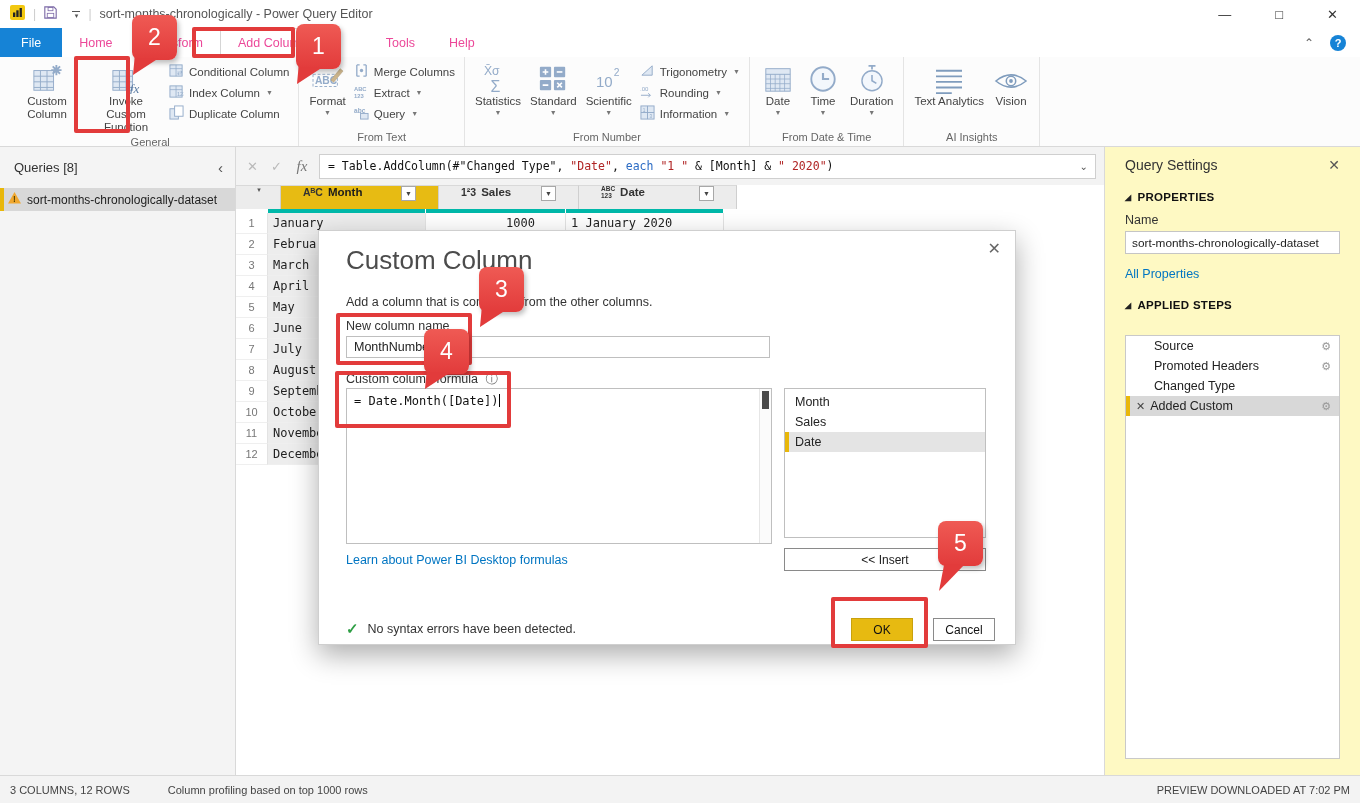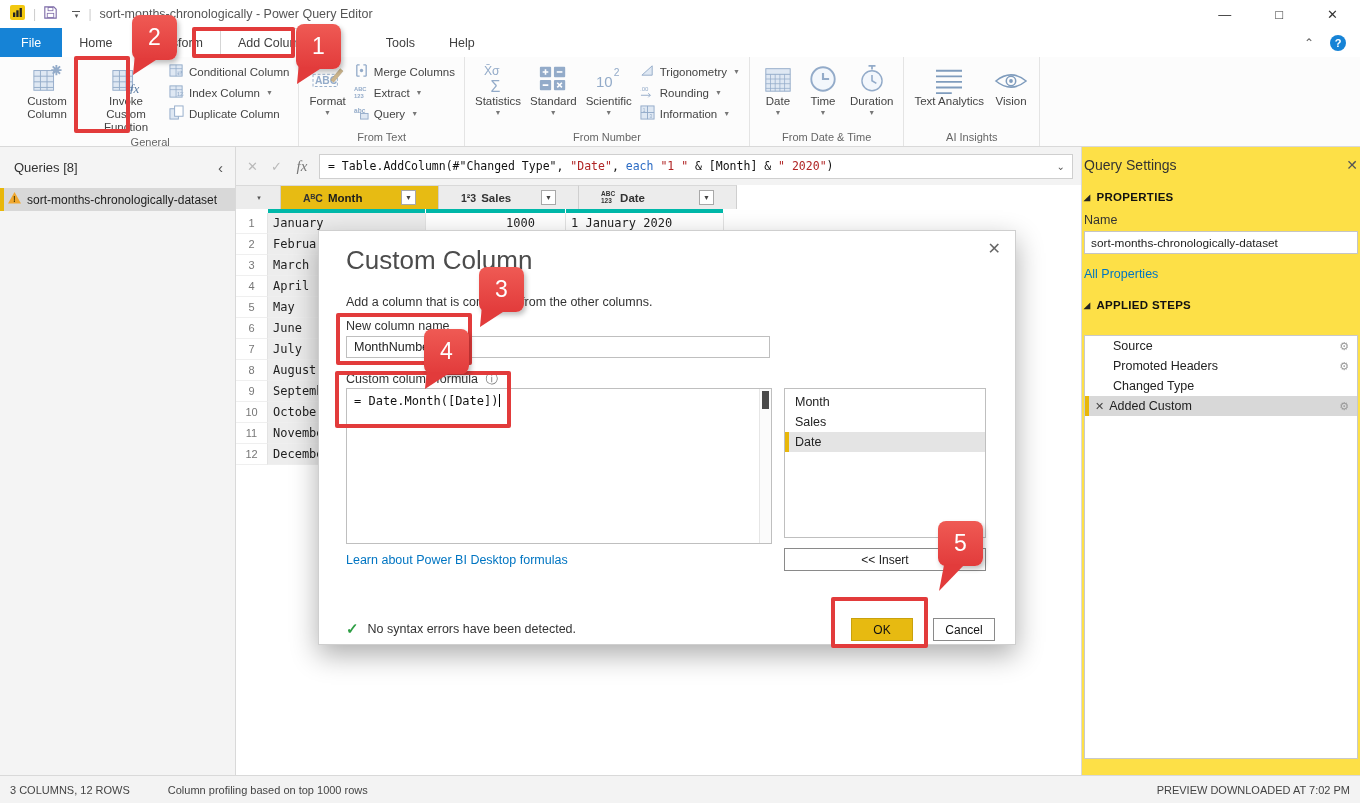--- a/index.html
+++ b/index.html
@@ -12,21 +12,21 @@
   #titlebar .sep { color: #ccc; margin: 0 8px; font-size: 12px; }
   #titlebar .qat-dd { display: inline-flex; flex-direction: column; align-items: center; color: #555; }
   #titlebar .qat-dd .bar { width: 8px; border-top: 1.5px solid #555; margin-bottom: 1px; }
   #titlebar .qat-dd .arr { font-size: 7px; line-height: 5px; }
   .win-controls { margin-left: auto; display: flex; align-items: center; gap: 44px; padding-right: 12px; color: #333; font-size: 13px; }
   .win-controls span { cursor: default; }
 
   
   #tabrow { position: absolute; top: 28px; left: 0; width: 1360px; height: 29px; background: #fff;
     display: flex; align-items: stretch; font-size: 12.5px; }
-  .tab { padding: 0 17px; display: flex; align-items: center; color: #404040; }
+  .tab { padding: 0 17px; display: flex; align-items: center; color: #ec4899; }
   .tab.file { background: #1683D6; color: #fff; padding: 0 21px; }
   .tab.active { border: 1px solid #d5d5d5; border-bottom: none; background: #fff; }
   .tabrow-right { margin-left: auto; display: flex; align-items: center; gap: 16px; padding-right: 14px; }
   .rib-collapse { color: #666; font-size: 12px; }
   .help-circle { width: 16px; height: 16px; border-radius: 50%; background: #1683D6; color: #fff;
     font-size: 11px; font-weight: bold; display: flex; align-items: center; justify-content: center; }
 
   
   #ribbon { position: absolute; top: 57px; left: 0; width: 1360px; height: 90px; background: #fcfcfc;
     border-bottom: 1px solid #d9d9d9; display: flex; padding: 0 2px; }
@@ -60,39 +60,39 @@
   .fx-btn { font-style: italic; color: #777; font-family: "Liberation Serif", serif; font-size: 15px; width: 20px; text-align: center; }
   .finput { flex: 1; background: #fff; border: 1px solid #cfcfcf; height: 25px; display: flex; align-items: center;
     padding: 0 22px 0 8px; font-family: "DejaVu Sans Mono", monospace; font-size: 11.5px; color: #111; position: relative; white-space: pre; overflow: hidden; }
   .finput .chev { position: absolute; right: 7px; color: #555; font-size: 10px; font-family: "Liberation Sans", sans-serif; }
   .seg.string { color: #b02424; }
   .seg.keyword { color: #2b6bc4; }
 
   .grid { font-size: 12px; }
   .grow { display: flex; }
   .c0 { width: 32px; } .c1 { width: 158px; } .c2 { width: 140px; } .c3 { width: 158px; }
-  .hcell { background: #ececec; border-right: 1px solid #cfcfcf; border-top: 1px solid #d9d9d9; display: flex; align-items: center;
+  .hcell { background: #ececec; border-right: 1px solid #cfcfcf; border-top: 1px solid #d9d9d9; display: flex; align-items: flex-start;
     padding: 0 22px; font-weight: bold; color: #333; height: 24px; font-size: 11.5px; }
   .hcell.gold { background: #E7BB13; color: #1c1c1c; }
   .corner { justify-content: center; gap: 2px; font-weight: normal; }
   .filterbtn { margin-left: auto; width: 15px; height: 15px; border: 1px solid #a8a8a8; background: #fff;
     font-size: 7px; display: flex; align-items: center; justify-content: center; color: #444; }
   .ticon { color: #333; font-size: 10.5px; font-weight: bold; margin-right: 5px; font-family: "Liberation Sans", sans-serif; }
   .ticon.stacked { display: flex; flex-direction: column; font-size: 6.5px; line-height: 1.05; }
   .tealrow .bar { height: 4px; background: #00B8A9; border-right: 1px solid #fff; }
   .tealrow .blank { height: 4px; background: #fff; }
   .drow { display: flex; height: 21px; font-family: "DejaVu Sans Mono", monospace; color: #222; }
   .rownum { color: #777; text-align: center; font-size: 11px; font-family: "Liberation Sans", sans-serif;
     display: flex; align-items: center; justify-content: center; border-right: 1px solid #e3e3e3; border-bottom: 1px solid #efefef; }
   .dcell { display: flex; align-items: center; padding: 0 5px; border-right: 1px solid #e3e3e3; border-bottom: 1px solid #efefef; overflow: hidden; white-space: nowrap; }
   .dcell.monthcol { background: #ededed; }
   .dcell.num { justify-content: flex-end; padding-right: 30px; }
 
   
-  #settings { width: 279px; background: #fde047; border-left: 1px solid #d9d9d9; padding: 10px 2px; font-size: 12.5px; color: #333; }
+  #settings { width: 256px; background: #fef9c3; border-left: 1px solid #d9d9d9; padding: 10px 20px; font-size: 12.5px; color: #333; }
   .s-title-row { display: flex; justify-content: space-between; align-items: center; font-size: 14px; color: #333; }
   .s-close { color: #555; font-size: 14px; }
   .s-section { margin-top: 18px; font-weight: bold; font-size: 11.5px; color: #111; display: flex; align-items: center; gap: 6px; letter-spacing: .3px; }
   .tri { font-size: 8px; color: #222; }
   .s-name-label { margin-top: 10px; font-size: 12.5px; }
   .s-input { margin-top: 4px; width: 100%; height: 23px; border: 1px solid #c5c5c5; background: #fff; font-size: 11.8px;
     padding: 0 6px; display: flex; align-items: center; color: #222; white-space: nowrap; overflow: hidden; }
   .s-link { color: #0075C2; margin-top: 13px; font-size: 12.5px; }
   .steps-box { margin-top: 24px; background: #fff; border: 1px solid #c9c9c9; height: 424px; overflow: hidden; }
   .step { display: flex; align-items: center; height: 20px; padding: 0 8px 0 28px; color: #222; font-size: 12.5px; }

